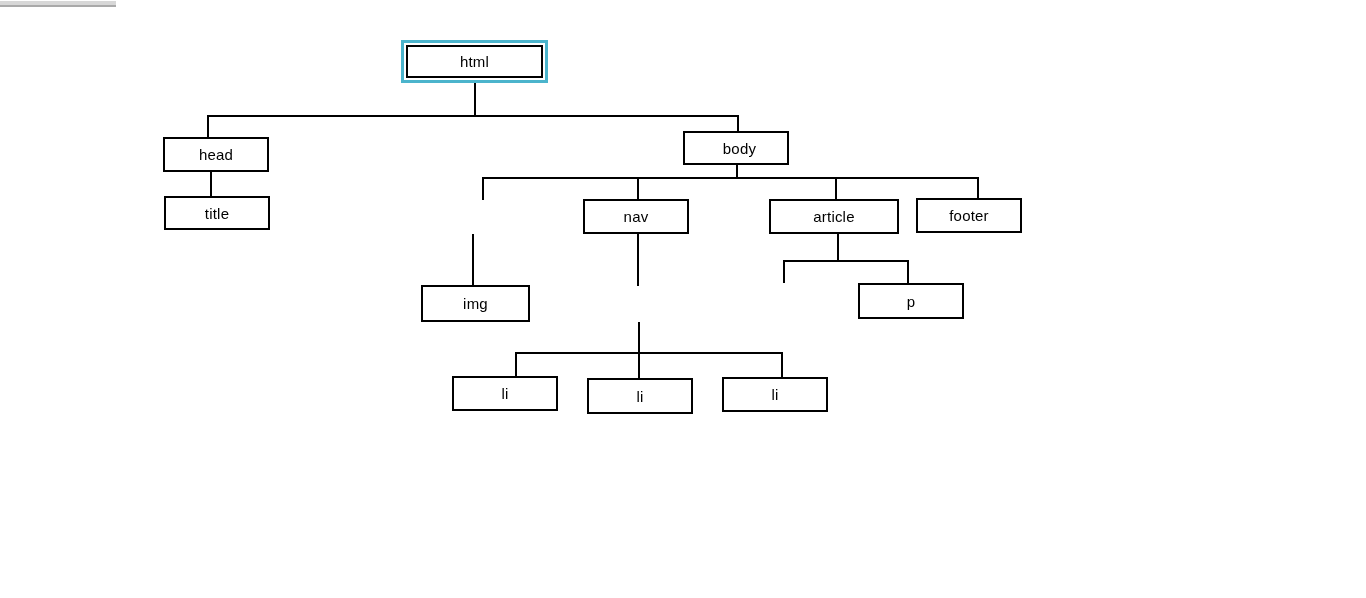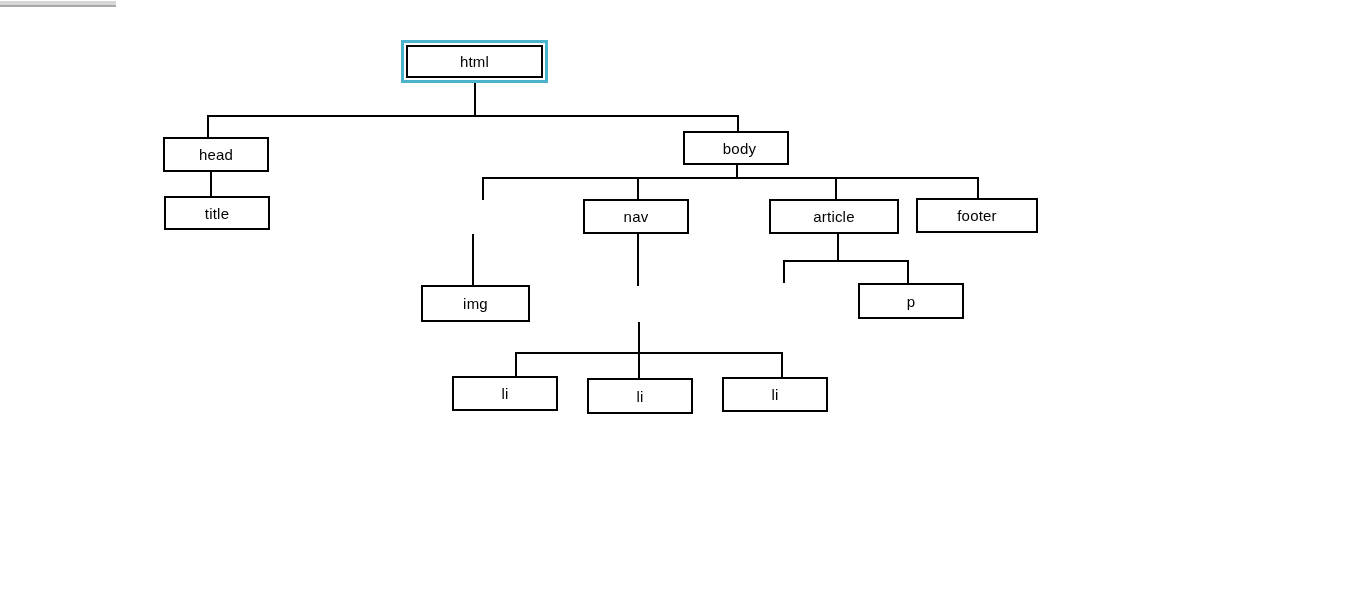--- a/index.html
+++ b/index.html
@@ -79,20 +79,20 @@
   <div class="vline" style="left:515px; top:354px; height:22px;"></div>
   <div class="vline" style="left:638px; top:354px; height:24px;"></div>
   <div class="vline" style="left:781px; top:354px; height:23px;"></div>
 
   <div class="node selected" style="left:406px; top:45px;  width:137px; height:33px;">html</div>
   <div class="node" style="left:163px; top:137px; width:106px; height:35px;">head</div>
   <div class="node" style="left:164px; top:196px; width:106px; height:34px;">title</div>
   <div class="node" style="left:683px; top:131px; width:106px; height:34px;padding-left:7px;">body</div>
   <div class="node" style="left:583px; top:199px; width:106px; height:35px;">nav</div>
   <div class="node" style="left:769px; top:199px; width:130px; height:35px;">article</div>
-  <div class="node" style="left:916px; top:198px; width:122px; height:35px;">footer</div>
+  <div class="node" style="left:916px; top:198px; width:106px; height:35px;">footer</div>
   <div class="node" style="left:421px; top:285px; width:109px; height:37px;text-align:right;">img</div>
   <div class="node" style="left:858px; top:283px; width:106px; height:36px;">p</div>
   <div class="node" style="left:452px; top:376px; width:106px; height:35px;">li</div>
   <div class="node" style="left:587px; top:378px; width:106px; height:36px;">li</div>
   <div class="node" style="left:722px; top:377px; width:106px; height:35px;">li</div>
 
 </div>
 
 </body></html>

